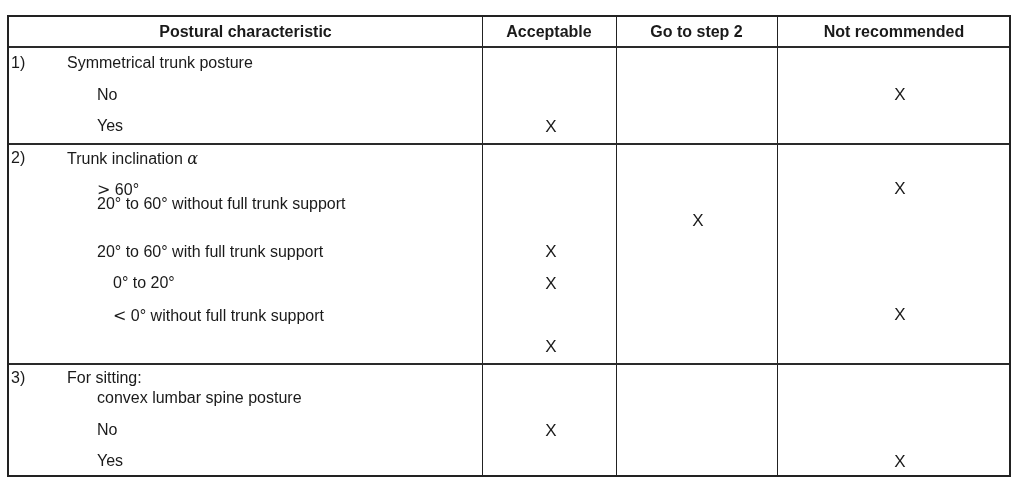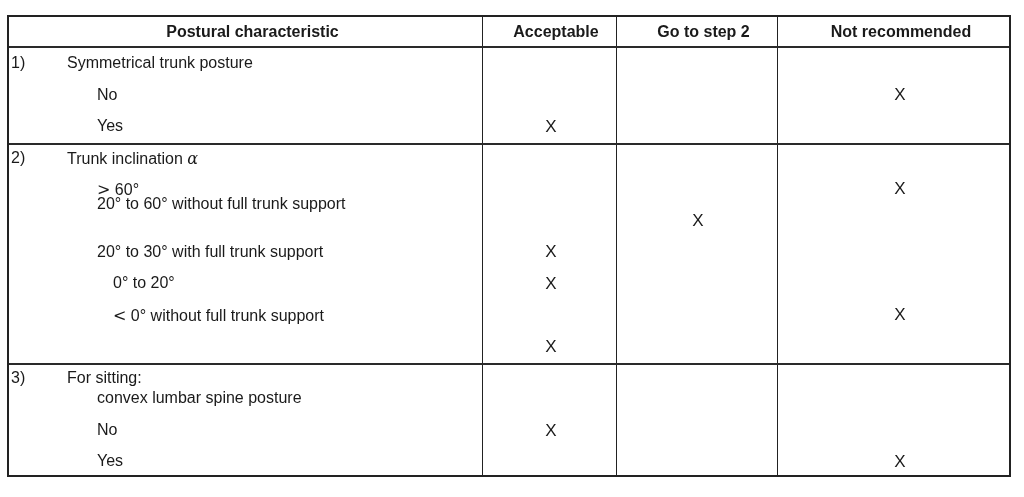--- a/index.html
+++ b/index.html
@@ -3,21 +3,21 @@
   <meta charset="utf-8">
   <style>
     html, body { margin: 0; padding: 0; background: #ffffff; }
     body { width: 1024px; height: 497px; position: relative; overflow: hidden;
            font-family: "Liberation Sans", sans-serif; color: #1a1a1a; }
     .tbl { position: absolute; left: 7px; top: 15px; width: 1004px; height: 462px;
            border: 2px solid #222; box-sizing: border-box; }
     .vline { position: absolute; top: 0; bottom: 0; width: 0; border-left: 1.5px solid #222; }
     .hline { position: absolute; left: 0; right: 0; height: 0; border-top: 2px solid #2a2a2a; }
     .hdr { position: absolute; top: 0; height: 20px; line-height: 29px; text-align: center;
-           font-weight: bold; font-size: 16px; padding-left: 7px; }
+           font-weight: bold; font-size: 16px; }
     .num { position: absolute; left: 2px; font-size: 16px; }
     .lbl { position: absolute; font-size: 16px; white-space: nowrap; }
     .mark { position: absolute; width: 20px; margin-left: -10px; text-align: center; font-size: 17px; }
     .math { font-family: "DejaVu Serif", serif; font-style: italic; }
     .rel { font-family: "DejaVu Serif", serif; }
   </style>
 </head>
 <body>
 
 <div class="tbl">
@@ -40,21 +40,21 @@
   <div class="lbl" style="left:88px;top:69px">No</div>
   <div class="lbl" style="left:88px;top:100px">Yes</div>
   <div class="mark" style="left:891px;top:68px">X</div>
   <div class="mark" style="left:542px;top:100px">X</div>
 
   <div class="num" style="top:132px">2)</div>
   <div class="lbl" style="left:58px;top:132px"><span>Trunk inclination</span> <span class="math">α</span></div>
 
   <div class="lbl" style="left:88px;top:163px"><span class="rel">&gt;</span> <span>60°</span></div>
   <div class="lbl" style="left:88px;top:178px">20° to 60° without full trunk support</div>
-  <div class="lbl" style="left:88px;top:226px">20° to 30° with full trunk support</div>
+  <div class="lbl" style="left:88px;top:226px">20° to 60° with full trunk support</div>
   <div class="lbl" style="left:104px;top:257px">0° to 20°</div>
   <div class="lbl" style="left:104px;top:289px"><span class="rel">&lt;</span> <span>0° without full trunk support</span></div>
 
   <div class="mark" style="left:891px;top:162px">X</div>
   <div class="mark" style="left:689px;top:194px">X</div>
   <div class="mark" style="left:542px;top:225px">X</div>
   <div class="mark" style="left:542px;top:257px">X</div>
   <div class="mark" style="left:891px;top:288px">X</div>
   <div class="mark" style="left:542px;top:320px">X</div>
 

